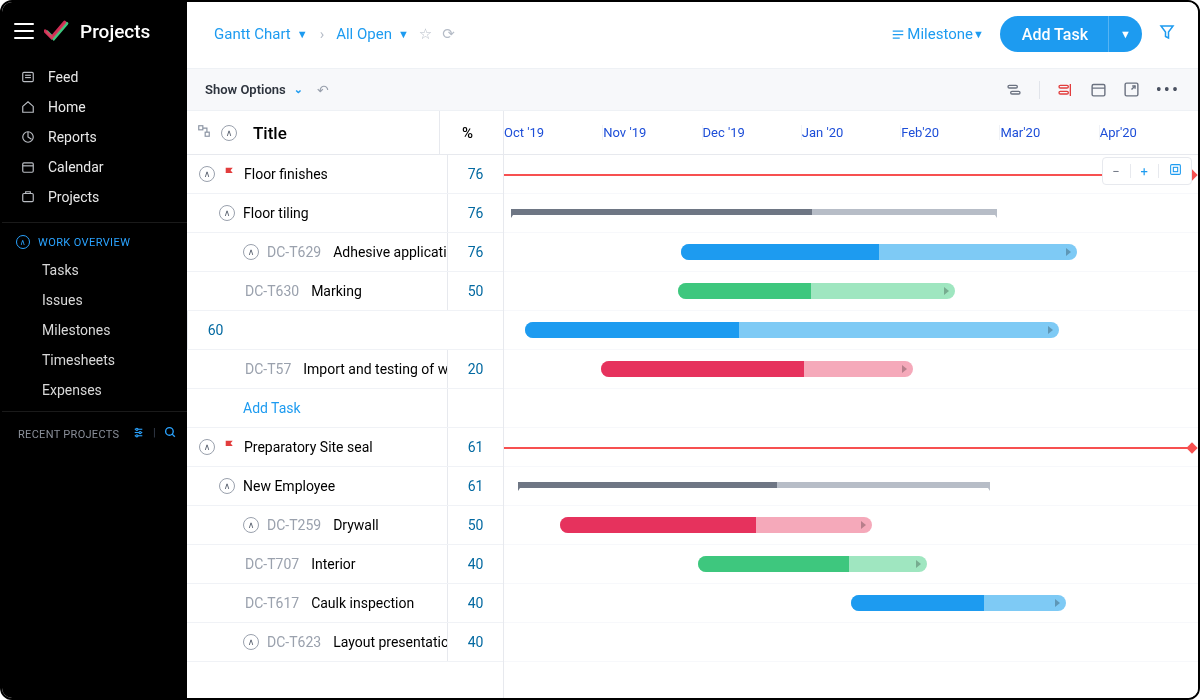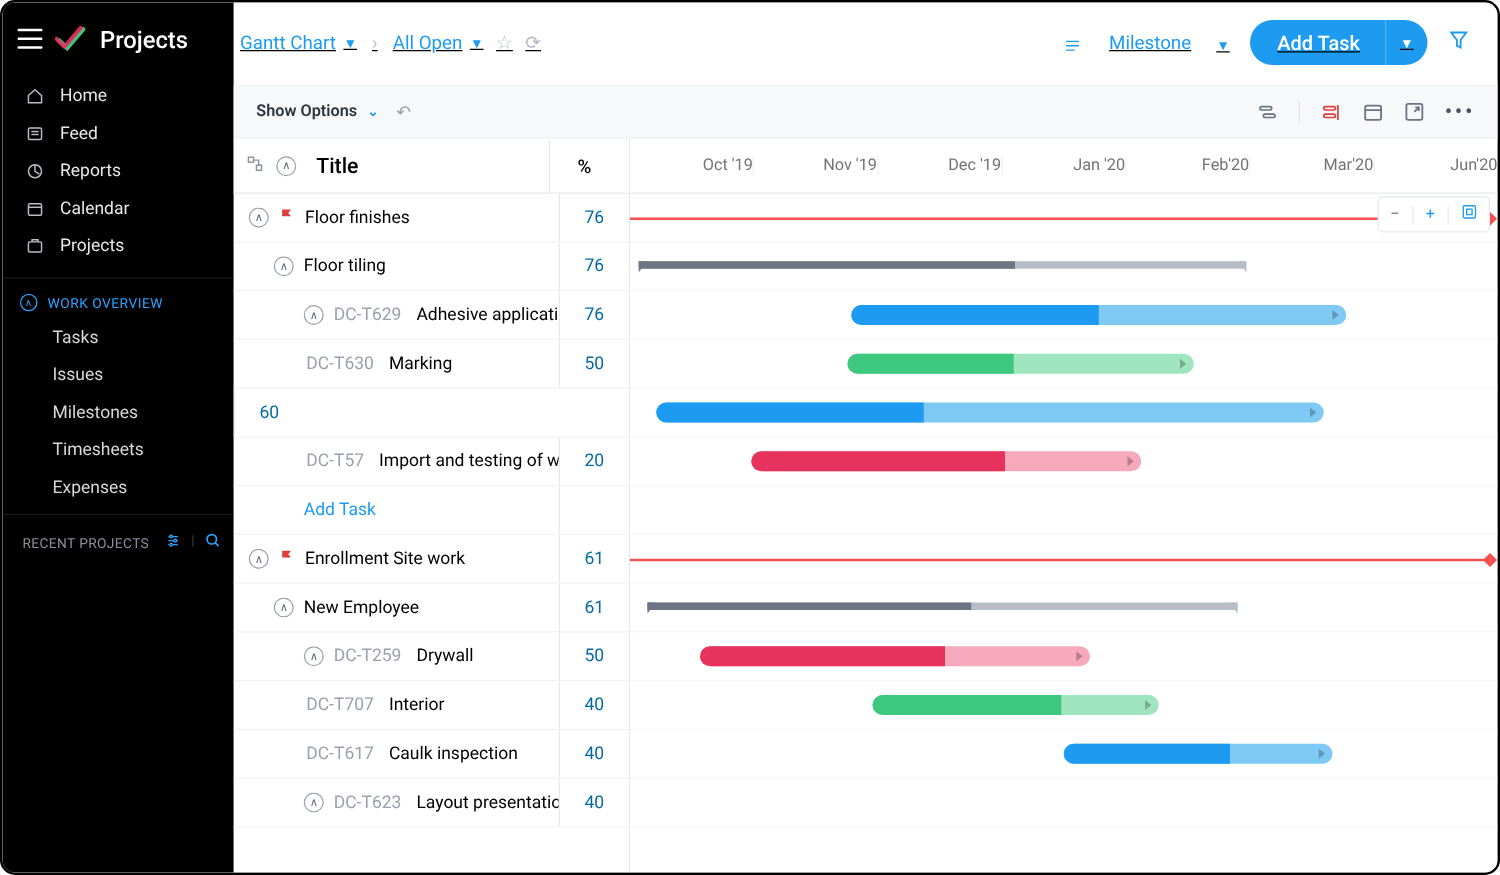--- a/index.html
+++ b/index.html
@@ -64,31 +64,30 @@
       padding: 14px 10px 6px 16px;
       font-size: 11px; color:#8a8f99; letter-spacing:0.3px;
       border-top:1px solid #1a1a1a; margin-top:6px;
     }
     .recent-icons { display:flex; gap:8px; color:#2aa3ff;}
     .recent-item { padding-left: 40px; font-size:14px; color:#d8d8d8; white-space:nowrap; overflow:hidden; }
     
     .main { flex:1; display:flex; flex-direction:column; background:#fff; min-width:0;}
     .topbar {
       display:flex; align-items:center; justify-content:space-between;
-      padding: 14px 22px 16px 5px;
+      padding: 14px 22px 16px 27px;
       border-bottom:1px solid #eef1f5;
-      text-decoration:underline;
     }
     .top-left { display:flex; align-items:center; gap:10px; color:#1d9bf0; font-size:15px;}
     .bc { display:flex; align-items:center; gap:6px; cursor:pointer; color:#1d9bf0;}
     .chev { font-size:11px; color:#1d9bf0; }
     .bc-sep { color:#b5bcc7; margin:0 2px;}
     .star, .refresh { color:#b5bcc7; cursor:pointer; font-size:15px;}
     .top-right { display:flex; align-items:center; gap:16px;}
-    .milestone { display:flex; align-items:flex-end; gap:20px; color:#1d9bf0; cursor:pointer; font-size:15px;}
+    .milestone { display:flex; align-items:center; gap:0; color:#1d9bf0; cursor:pointer; font-size:15px;}
     .add-task-btn {
       display:flex; align-items:center;
       background:#1d9bf0; color:#fff;
       border-radius:22px; height:36px;
       overflow:hidden; cursor:pointer;
     }
     .add-task-btn .lbl { padding:0 20px 0 22px; font-size:16px; font-weight:500;}
     .add-task-btn .dd { width:34px; height:100%; display:flex; align-items:center; justify-content:center; border-left:1px solid rgba(255,255,255,0.25); font-size:11px;}
     .filter-ico { color:#1d9bf0; cursor:pointer; }
 
@@ -159,21 +158,21 @@
     .row.indent3 .name { padding-left:58px; }
     .addtask-link { color:#1d9bf0; cursor:pointer; padding-left:56px;}
 
     
     .months {
       display:flex; height:44px; align-items:center;
       border-bottom:1px solid #e7e9ee;
       position:relative;
     }
     .month {
-      flex:1; text-align:right; font-size:13px; color:#737373;
+      flex:1; text-align:left; font-size:13px; color:#1d4ed8;
       border-left:1px solid #f0f2f6;
     }
     .month:first-child{ border-left:none;}
     .timeline-rows { position:relative; }
     .trow {
       height:39px; position:relative; border-bottom:1px solid #f7f8fb;
     }
     .mile-line {
       position:absolute; top:50%; height:2px; background:#f75050;
     }
@@ -225,34 +224,34 @@
           <path d="M3 13 L9 19 L21 5" stroke="#3ec77e" stroke-width="3" fill="none" stroke-linecap="round"></path>
           <path d="M1 12 L7 18 L19 4" stroke="#e6325d" stroke-width="3" fill="none" stroke-linecap="round" opacity="0.9"></path>
         </svg>
     </div>
     <div class="brand-title">Projects</div>
   </div>
   <div class="nav">
     <div class="nav-item">
         <span class="nav-ico">
           <svg width="14" height="14" viewBox="0 0 24 24" fill="none" stroke="#cfd3da" stroke-width="2">
-            <path d="M3 11 L12 3 L21 11 V21 H3 Z"></path>
-          </svg>
-        </span>
-        <span>Home</span>
+            <rect x="3" y="4" width="18" height="16" rx="2"></rect>
+            <line x1="7" y1="9" x2="17" y2="9"></line>
+            <line x1="7" y1="13" x2="17" y2="13"></line>
+          </svg>
+        </span>
+        <span>Feed</span>
       </div>
     <div class="nav-item">
         <span class="nav-ico">
           <svg width="14" height="14" viewBox="0 0 24 24" fill="none" stroke="#cfd3da" stroke-width="2">
-            <rect x="3" y="4" width="18" height="16" rx="2"></rect>
-            <line x1="7" y1="9" x2="17" y2="9"></line>
-            <line x1="7" y1="13" x2="17" y2="13"></line>
-          </svg>
-        </span>
-        <span>Feed</span>
+            <path d="M3 11 L12 3 L21 11 V21 H3 Z"></path>
+          </svg>
+        </span>
+        <span>Home</span>
       </div>
     <div class="nav-item">
         <span class="nav-ico">
           <svg width="14" height="14" viewBox="0 0 24 24" fill="none" stroke="#cfd3da" stroke-width="2">
             <circle cx="12" cy="12" r="9"></circle>
             <path d="M12 3 V12 L18 16"></path>
           </svg>
         </span>
         <span>Reports</span>
       </div>
@@ -439,21 +438,21 @@
           <div class="row indent2">
             <div class="name addtask-link">Add Task</div>
             <div class="pct"></div>
           </div>
           <div class="row indent0">
             <div class="name">
               <span class="collapse">∧</span>
               <span class="flag"><svg width="13" height="13" viewBox="0 0 24 24" fill="#e23d3d">
                   <path d="M5 3 V21 M5 3 H18 L14 8 L18 13 H5"></path>
                 </svg></span>
-              <span>Enrollment Site work</span>
+              <span>Preparatory Site seal</span>
             </div>
             <div class="pct">61</div>
           </div>
           <div class="row indent1">
             <div class="name">
               <span class="collapse">∧</span>
               <span>New Employee</span>
             </div>
             <div class="pct">61</div>
           </div>
@@ -490,21 +489,21 @@
         </div>
     </div>
     <div class="rightcol">
       <div class="months" id="months-row">
           <div class="month">Oct '19</div>
           <div class="month">Nov '19</div>
           <div class="month">Dec '19</div>
           <div class="month">Jan '20</div>
           <div class="month">Feb'20</div>
           <div class="month">Mar'20</div>
-          <div class="month">Jun'20</div>
+          <div class="month">Apr'20</div>
         </div>
       <div class="timeline-rows" id="timeline-rows">
           <div class="trow">
             <div class="mile-line" style="left: 0%; width: calc(100% - 8px);"></div>
           </div>
           <div class="trow">
             <div class="sum-bar" style="left: 1%; width: 70%;">
               <div class="prog" style="width: 62%;"></div>
             </div>
           </div>

